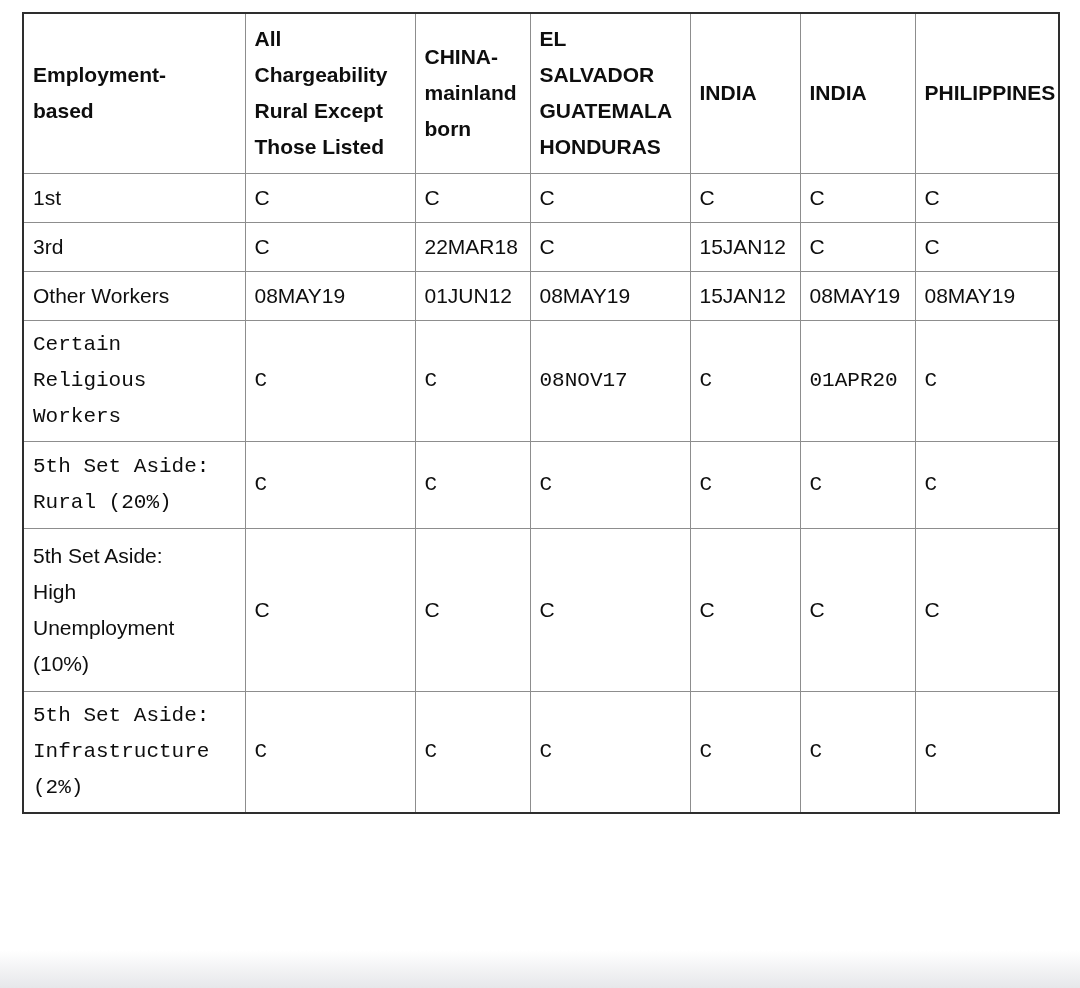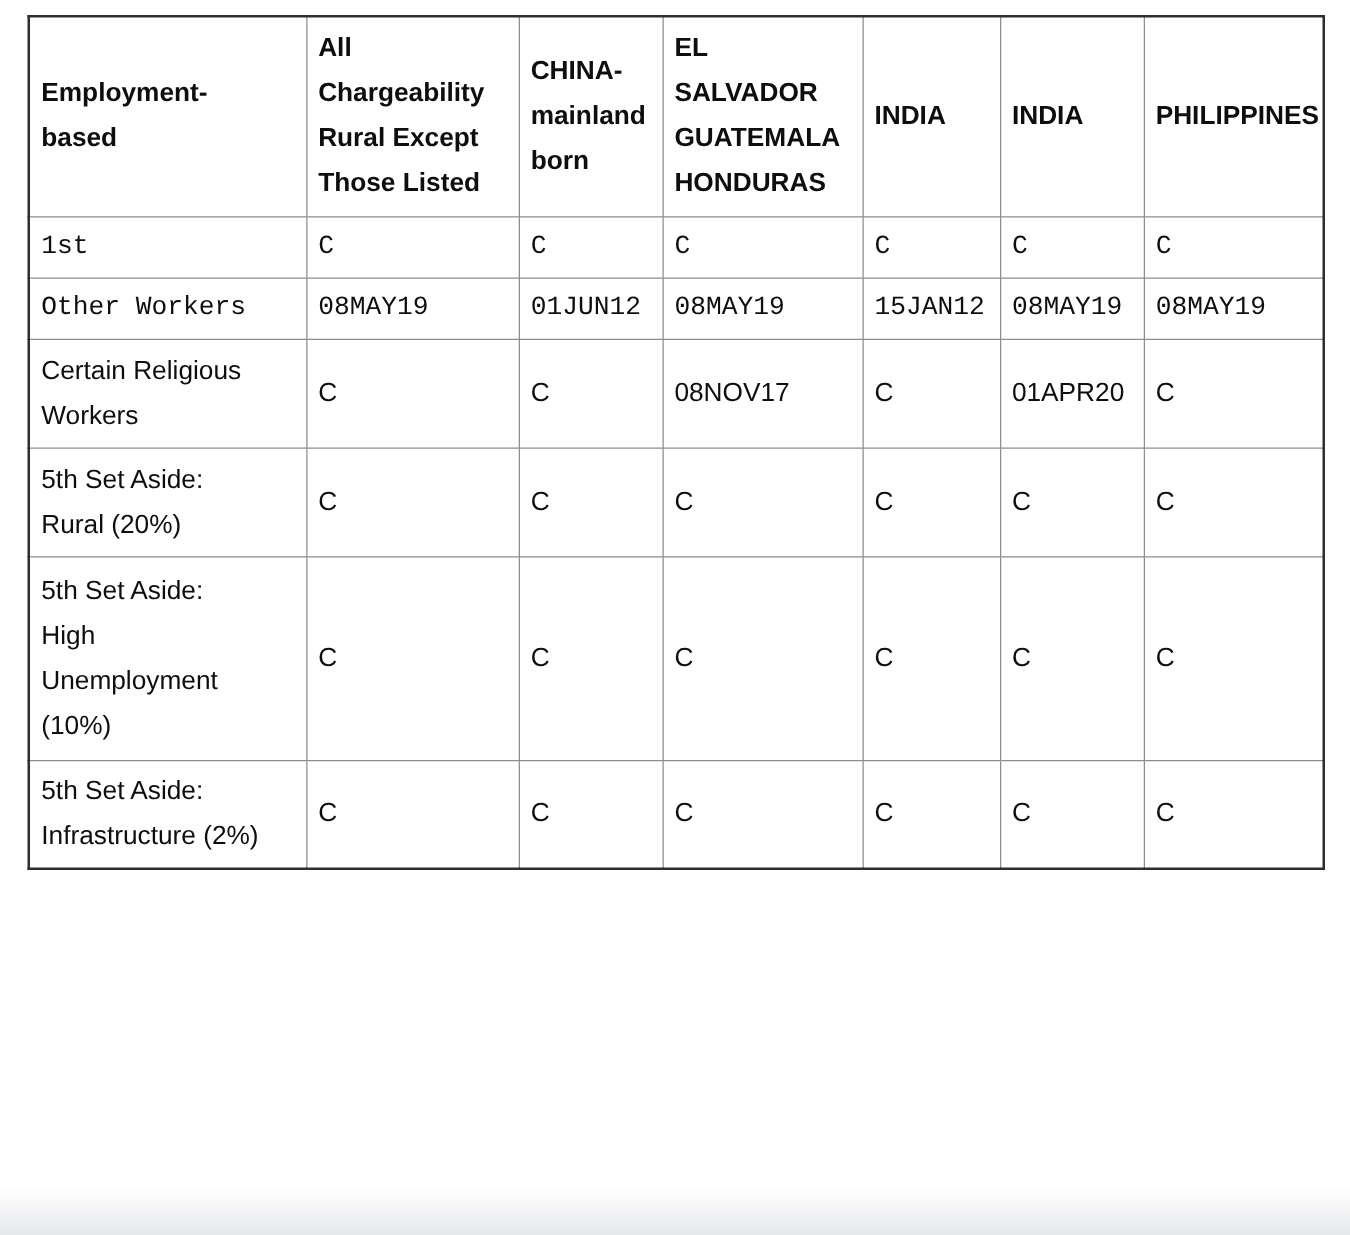--- a/index.html
+++ b/index.html
@@ -48,22 +48,22 @@
   
   col.c0 { width: 222px; }
   col.c1 { width: 170px; }
   col.c2 { width: 115px; }
   col.c3 { width: 160px; }
   col.c4 { width: 110px; }
   col.c5 { width: 115px; }
   col.c6 { width: 144px; }
   
   tr.hdr       { height: 160px; }
-  tr.r-1line   { height: 49px; font-family: Liberation Mono, monospace;  }
-  tr.r-2line   { height: 87px;  }
+  tr.r-1line   { height: 49px;  }
+  tr.r-2line   { height: 87px; font-family: Liberation Mono, monospace;  }
   tr.r-3line   { height: 126px; }
   tr.r-4line   { height: 163px; }
 </style>
 </head>
 <body>
 
 <div class="page">
   <table class="visa-table">
     <colgroup>
       <col class="c0">
@@ -94,20 +94,29 @@
           <th>PHILIPPINES</th>
         </tr>
     </thead>
     <tbody id="table-body">
         <tr class="r-1line">
           <td>1st</td>
           <td>C</td>
           <td>C</td>
           <td>C</td>
           <td>C</td>
+          <td>C</td>
+          <td>C</td>
+        </tr>
+        <tr class="r-1line">
+          <td>3rd</td>
+          <td>C</td>
+          <td>22MAR18</td>
+          <td>C</td>
+          <td>15JAN12</td>
           <td>C</td>
           <td>C</td>
         </tr>
         <tr class="r-1line">
           <td>Other Workers</td>
           <td>08MAY19</td>
           <td>01JUN12</td>
           <td>08MAY19</td>
           <td>15JAN12</td>
           <td>08MAY19</td>

